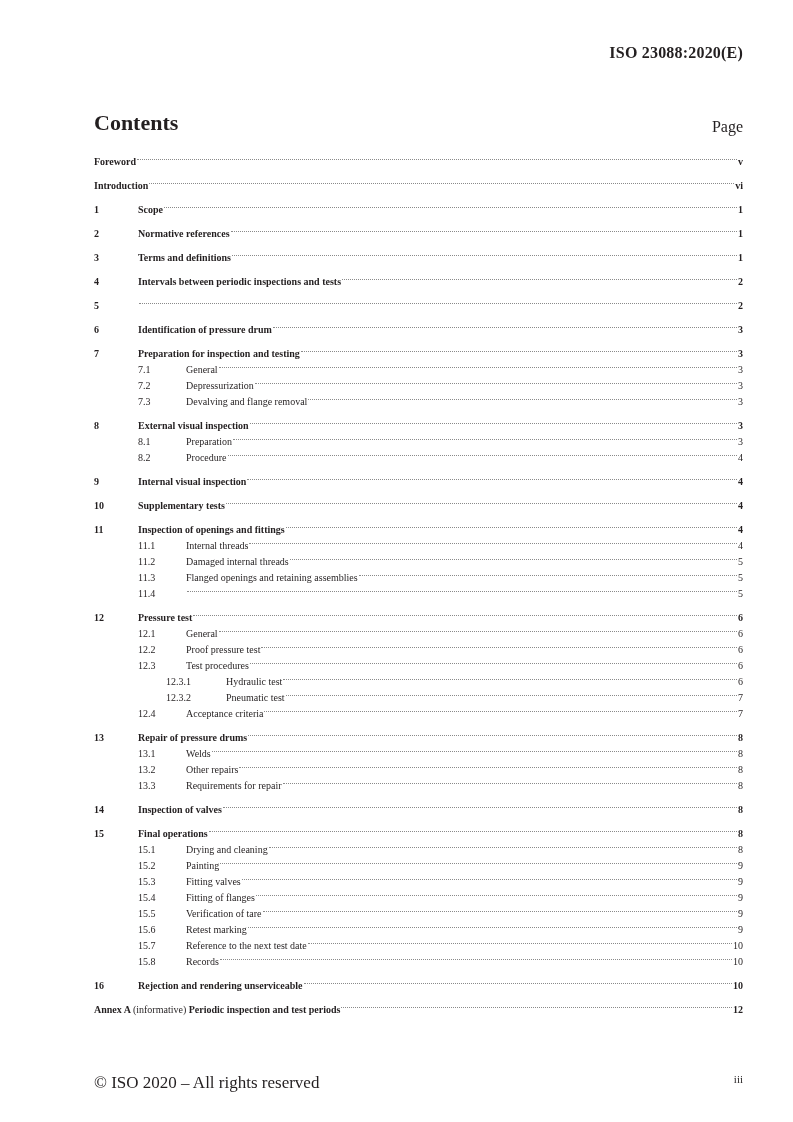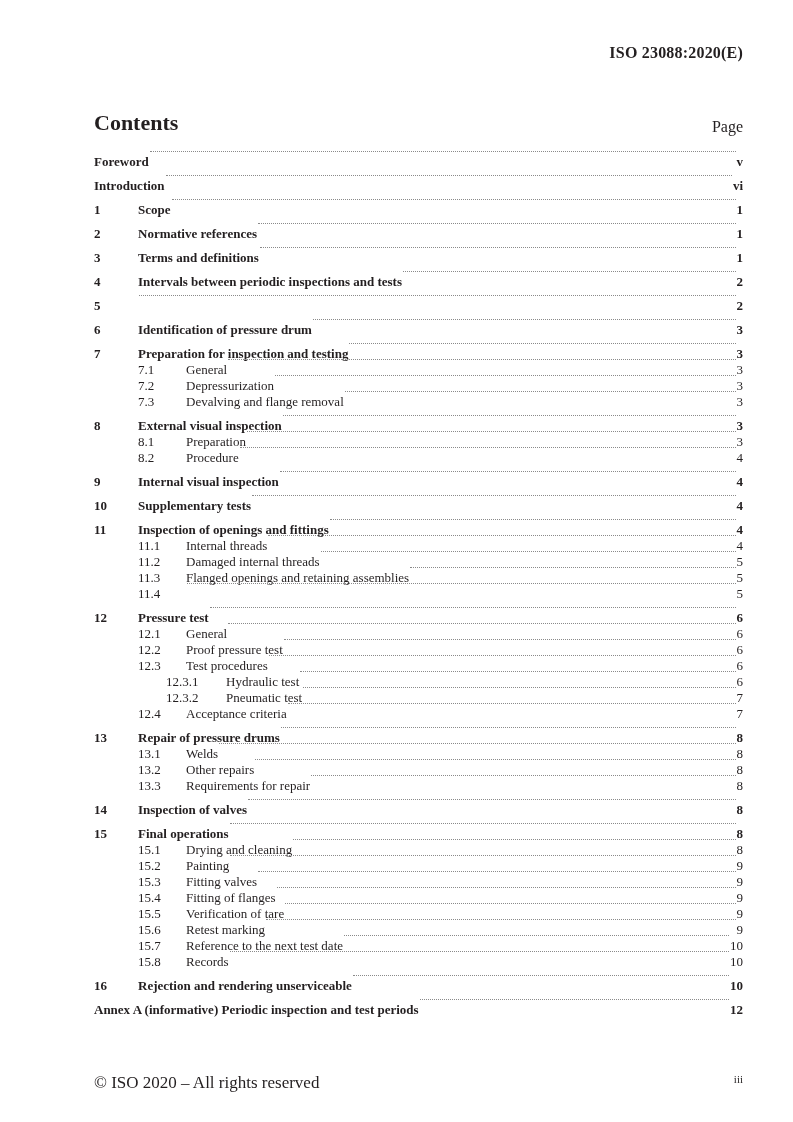--- a/index.html
+++ b/index.html
@@ -14,38 +14,38 @@
   }
   .contents-heading {
     position: absolute; left: 94px; top: 110px;
     font-weight: bold; font-size: 22px;
   }
   .page-label {
     position: absolute; right: 50px; top: 118px; font-size: 16px;
   }
   .toc { position: absolute; left: 94px; right: 50px; top: 154px; }
   .row {
-    display: flex; align-items: flex-start; position: relative;
-    font-size: 13px; line-height: 16px; height: 16px;
+    display: flex; align-items: center; position: relative;
+    font-size: 10px; line-height: 16px; height: 16px;
     cursor: pointer;
   }
   .row.lvl1 { font-weight: bold; }
   .row.lvl2, .row.lvl3 { font-weight: normal; }
   .row.gap { margin-top: 8px; }
   .num { flex: 0 0 auto; }
   .lvl1 .num { width: 44px; }
   .lvl2 .num { width: 48px; padding-left: 44px; box-sizing: content-box; }
   .lvl3 .num { width: 60px; padding-left: 72px; box-sizing: content-box; font-family: Liberation Serif, serif; }
   .title { flex: 0 0 auto; white-space: nowrap; }
   .leader {
     flex: 1 1 auto; margin: 0 1px;
     border-bottom: 1px dotted #8a8a8a; height: 0; transform: translateY(-3px);
   }
   .pg { flex: 0 0 auto; text-align: right; }
-  .info { font-weight: bold; }
+  .info { font-weight: normal; }
   .footer-left {
     position: absolute; left: 94px; top: 1073px; font-size: 17px;
   }
   .footer-right {
     position: absolute; right: 50px; top: 1073px; font-size: 11px;
   }
 </style>
 </head>
 <body>
 

